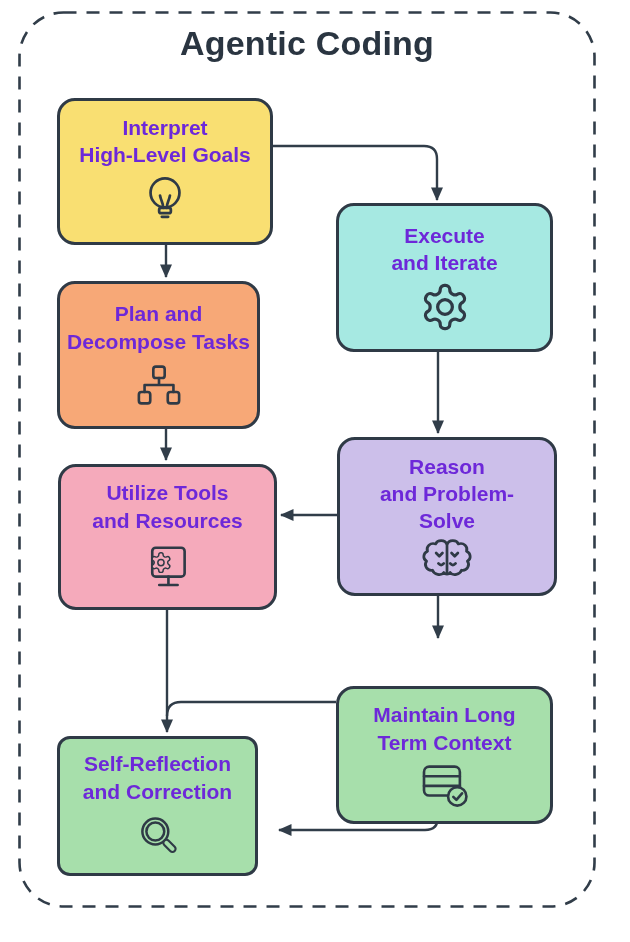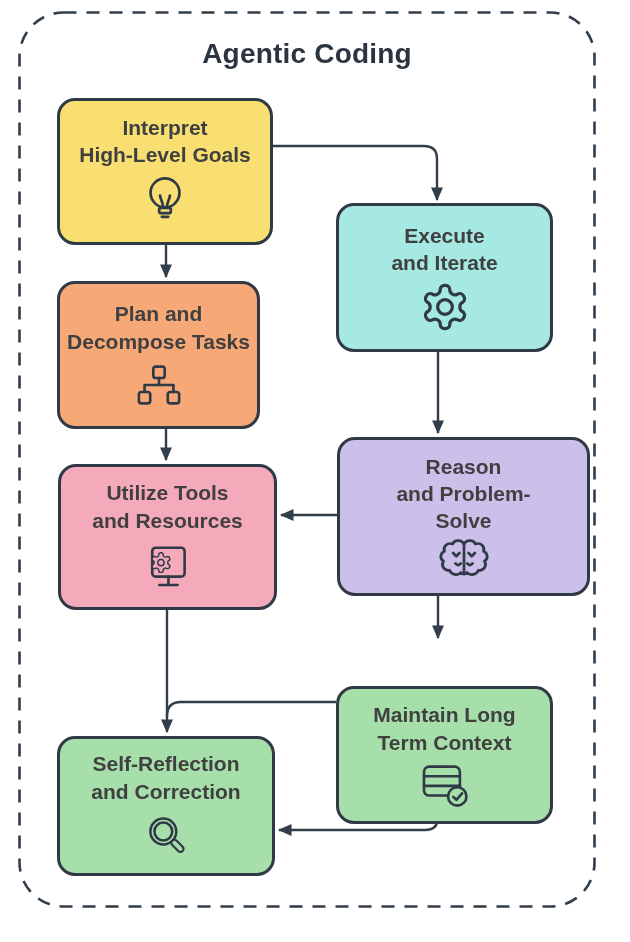--- a/index.html
+++ b/index.html
@@ -1,24 +1,24 @@
 <!DOCTYPE html>
 <html><head>
 <meta charset="utf-8">
 <style>
   html,body{margin:0;padding:0;background:#ffffff;}
   body{font-family:"Liberation Sans", sans-serif;}
   .stage{position:relative;width:630px;height:942px;background:#ffffff;overflow:hidden;}
   .layer{position:absolute;left:0;top:0;width:630px;height:942px;}
-  .title{position:absolute;left:19px;top:38px;width:576px;text-align:center;
-         font-size:28px;font-weight:700;color:#2A3541;letter-spacing:.2px;}
+  .title{position:absolute;left:19px;top:24px;width:576px;text-align:center;
+         font-size:34px;font-weight:700;color:#2A3541;letter-spacing:.2px;}
   .node{position:absolute;box-sizing:border-box;border:3px solid #2F3A46;border-radius:18px;
         display:flex;flex-direction:column;align-items:center;justify-content:center;
         row-gap:5px;padding:6px 4px;}
-  .label{font-size:21px;line-height:1.3;font-weight:700;color:#404040;text-align:center;
+  .label{font-size:21px;line-height:1.3;font-weight:700;color:#6d28d9;text-align:center;
          white-space:pre-line;}
   .icon{flex:0 0 auto;}
   svg{display:block;}
 </style>
 </head>
 <body>
 
 <div class="stage">
 
   <svg class="layer" width="630" height="942" viewBox="0 0 630 942">
@@ -68,21 +68,21 @@
     <div class="label">Plan and
 Decompose Tasks</div>
     <svg class="icon" width="56" height="50" viewBox="0 0 64 46" fill="none" stroke="#2F3A46" stroke-width="3" stroke-linecap="round" stroke-linejoin="round">
       <rect x="25.5" y="2" width="13" height="13" rx="3"></rect>
       <path d="M32 15v8 M15.5 23h33 M15.5 23v8 M48.5 23v8"></path>
       <rect x="9" y="31" width="13" height="13" rx="3"></rect>
       <rect x="42" y="31" width="13" height="13" rx="3"></rect>
     </svg>
   </div>
 
-  <div class="node" style="left: 337px; top: 437px; width: 253px; height: 159px; row-gap: 2px; background-color: rgb(204, 191, 234);">
+  <div class="node" style="left: 337px; top: 437px; width: 220px; height: 159px; row-gap: 2px; background-color: rgb(204, 191, 234);">
     <div class="label">Reason
 and Problem-
 Solve</div>
     <svg class="icon" width="58" height="44" viewBox="0 0 64 48" fill="none" stroke="#2F3A46" stroke-width="3" stroke-linecap="round" stroke-linejoin="round">
       <path d="M32 9 C30 3.5 21.5 3.5 19.5 8.5 C13.5 6.5 8.5 11.5 10.5 16.5 C5.5 18.5 5 25 9.5 27.5 C6 32 10 38.5 16 37.5 C17.5 42.5 25.5 44 28.5 40 C30 42.5 34 42.5 35.5 40 C38.5 44 46.5 42.5 48 37.5 C54 38.5 58 32 54.5 27.5 C59 25 58.5 18.5 53.5 16.5 C55.5 11.5 50.5 6.5 44.5 8.5 C42.5 3.5 34 3.5 32 9 Z"></path>
       <path d="M32 8.5 V41"></path>
       <path d="M20 18.5 L23.5 22 L27 18.5 M37 18.5 L40.5 22 L44 18.5"></path>
       <path d="M22.5 30 Q25.5 33.5 28.5 30 M35.5 30 Q38.5 33.5 41.5 30"></path>
     </svg>
   </div>
@@ -104,21 +104,21 @@
     <div class="label">Maintain Long
 Term Context</div>
     <svg class="icon" width="56" height="48" viewBox="0 0 64 54" fill="none" stroke="#2F3A46" stroke-width="3" stroke-linecap="round" stroke-linejoin="round">
       <rect x="8" y="6" width="41" height="33" rx="6"></rect>
       <path d="M8 17 H49 M8 28 H49"></path>
       <circle cx="46" cy="40" r="10.5" fill="#A7DFAB"></circle>
       <path d="M41.5 40.5 L45 44 L51.5 36.5"></path>
     </svg>
   </div>
 
-  <div class="node" style="left: 57px; top: 736px; width: 218px; height: 140px; background-color: rgb(167, 223, 171);">
+  <div class="node" style="left: 57px; top: 736px; width: 201px; height: 140px; background-color: rgb(167, 223, 171); border-radius: 13px;">
     <div class="label">Self-Reflection
 and Correction</div>
     <svg class="icon" width="50" height="52" viewBox="0 0 56 58" fill="none" stroke="#2F3A46" stroke-width="2.8" stroke-linecap="round" stroke-linejoin="round">
       <circle cx="25" cy="24" r="14.5"></circle>
       <circle cx="25" cy="24" r="10"></circle>
       <rect x="37.3" y="31.8" width="7" height="16.5" rx="3.5" transform="rotate(-45 40.8 40)" stroke-width="2.4" fill="#A7DFAB"></rect>
     </svg>
   </div>
 
 </div>

